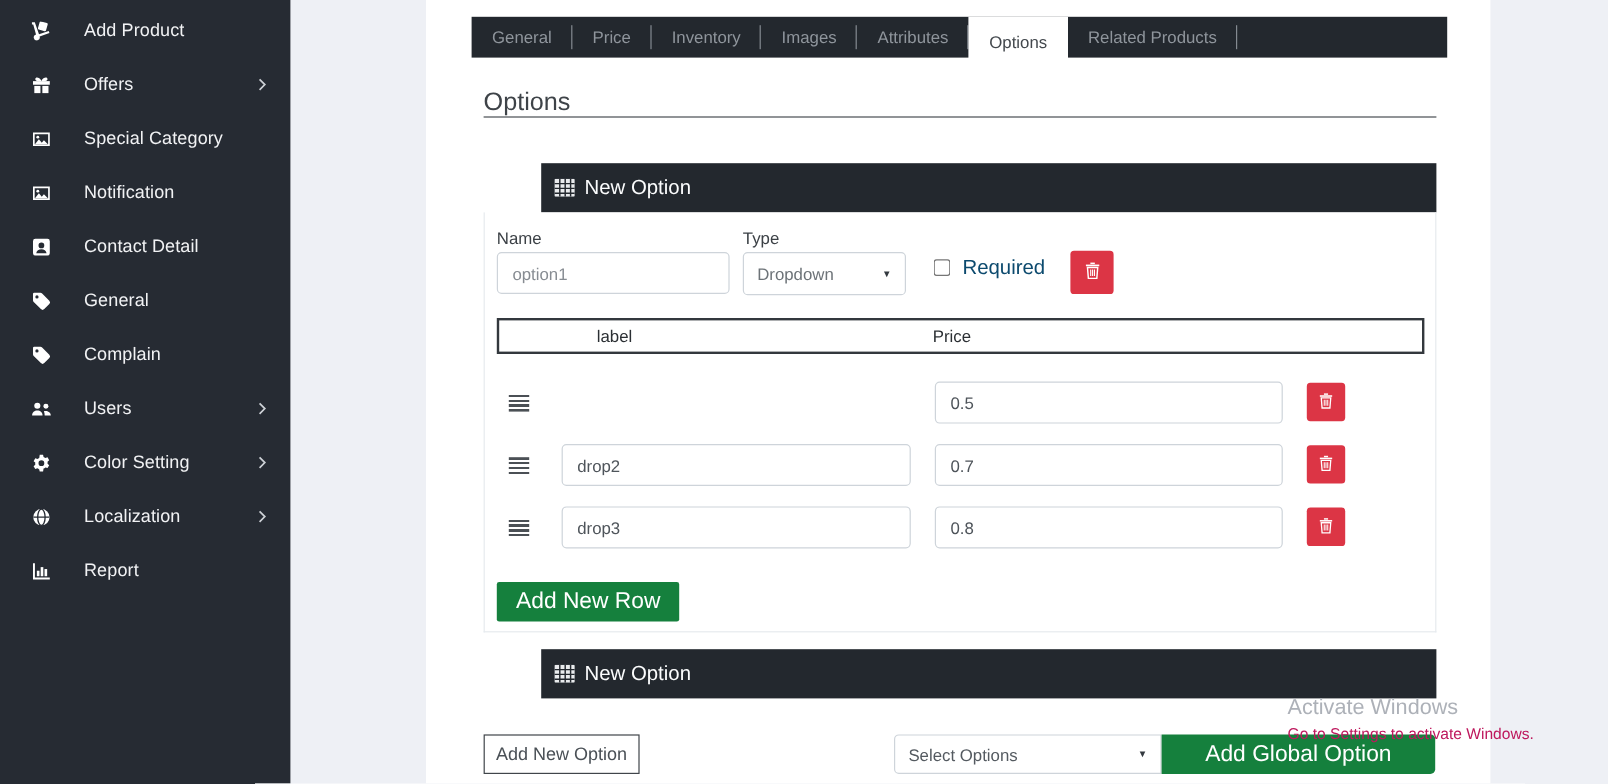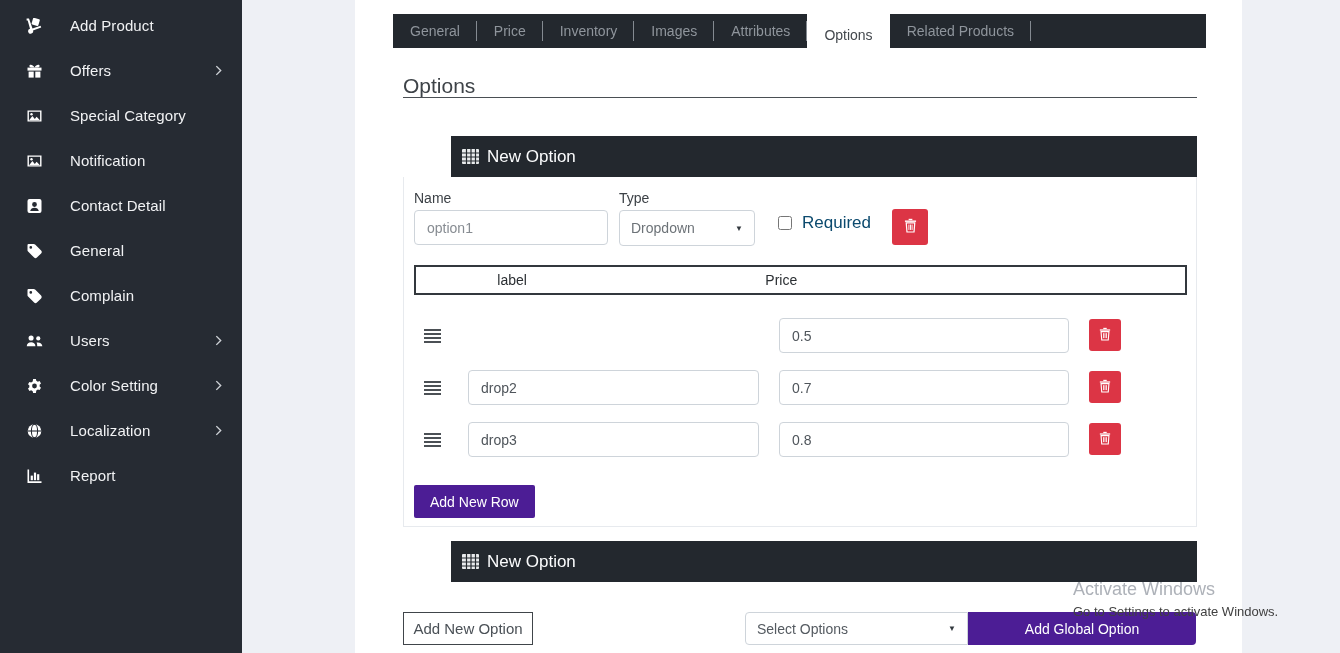--- a/index.html
+++ b/index.html
@@ -32,39 +32,39 @@
   .panel-header .grid-icn{margin-right:8px;display:flex;color:#e9ebed;}
   .panel-body{position:relative;height:350px;background:#fff;border:1px solid #e7eaee;border-top:none;box-sizing:border-box;}
   .field-label{position:absolute;font-size:14px;color:#3c4146;}
   .text-input{position:absolute;height:35px;border:1px solid #ced4da;border-radius:4px;box-sizing:border-box;padding:0 12px;font-size:14px;color:#4f555b;font-family:inherit;background:#fff;outline:none;}
   .fake-select{position:absolute;height:36px;border:1px solid #ced4da;border-radius:4px;box-sizing:border-box;padding:0 11px;font-size:14px;color:#6d7378;background:#fff;display:flex;align-items:center;justify-content:space-between;cursor:pointer;}
   .caret{font-size:8px;color:#343a40;margin-left:8px;}
   .req-wrap{position:absolute;left:374px;top:36px;display:flex;align-items:center;}
   .req-wrap input{width:14px;height:14px;margin:0 10px 0 0;}
   .req-wrap span{font-size:17px;color:#0c4a6e;}
   .danger-btn{background:#dc3545;border:none;border-radius:3px;color:#fff;display:flex;align-items:center;justify-content:center;cursor:pointer;}
-  .opt-table-header{position:absolute;left:10px;top:88px;width:773px;height:30px;border:2px solid #33383d;box-sizing:border-box;display:flex;align-items:center;font-size:14px;color:#2b2f33;background:#fff;}
+  .opt-table-header{position:absolute;left:10px;top:88px;width:773px;height:30px;border:2px solid #33383d;box-sizing:border-box;display:flex;align-items:center;font-size:14px;color:#2b2f33;background:#fff;gap:12px;}
   .opt-table-header .c1{width:25%;text-align:center;}
   .opt-table-header .c2{width:45%;text-align:center;}
   .option-row{position:absolute;left:0;width:100%;height:35px;}
   .drag-handle{position:absolute;left:20px;top:11px;width:17px;height:14px;cursor:grab;
     background-image:repeating-linear-gradient(to bottom,#4b5055 0 2px,transparent 2px 4px);}
   .row-label-input{left:64px;top:0;width:291px;}
   .row-price-input{left:375px;top:0;width:290px;}
   .row-delete{position:absolute;left:685px;top:1px;width:32px;height:32px;}
-  .primary-btn{background:#4c1d95;color:#fff;border:none;border-radius:2px;font-size:14px;font-family:inherit;cursor:pointer;}
+  .primary-btn{background:#15803d;color:#fff;border:none;border-radius:2px;font-size:19px;font-family:inherit;cursor:pointer;}
   .add-row-btn{position:absolute;left:10px;top:308px;height:33px;padding:0 16px;}
   
   .add-option-btn{position:absolute;left:48px;top:612px;width:130px;height:33px;background:#fff;border:1px solid #40454a;color:#4a5056;font-size:15px;display:flex;align-items:center;justify-content:center;cursor:pointer;box-sizing:border-box;}
   .global-select{left:390px;top:612px;width:223px;height:33px;border-radius:4px 0 0 4px;color:#545a60;gap:44px;}
   .global-btn{position:absolute;left:613px;top:612px;width:228px;height:33px;border-radius:0 4px 4px 0;}
   
   .watermark{position:absolute;z-index:5;pointer-events:none;color:#adb1b8;}
   .wm1{left:1073px;top:579px;font-size:18px;}
-  .wm2{left:1073px;top:604px;font-size:13px;color:#404040;}
+  .wm2{left:1073px;top:604px;font-size:13px;color:#be185d;}
 </style>
 </head>
 <body>
 
 <nav class="sidebar" id="sidebar-nav">
   <div class="sidebar-item">
     <span class="icn">
         <svg viewBox="0 0 17 16" fill="currentColor">
           <rect x="6.2" y="0.4" width="7" height="7" rx="1" transform="rotate(16 9.7 3.9)"></rect>
           <path d="M0.6 0.6h2.4l3.5 10 8.1-2.8.6 1.7-8.2 2.9a2.5 2.5 0 1 1-3-1.6L1.7 2.4H.6z"></path>

